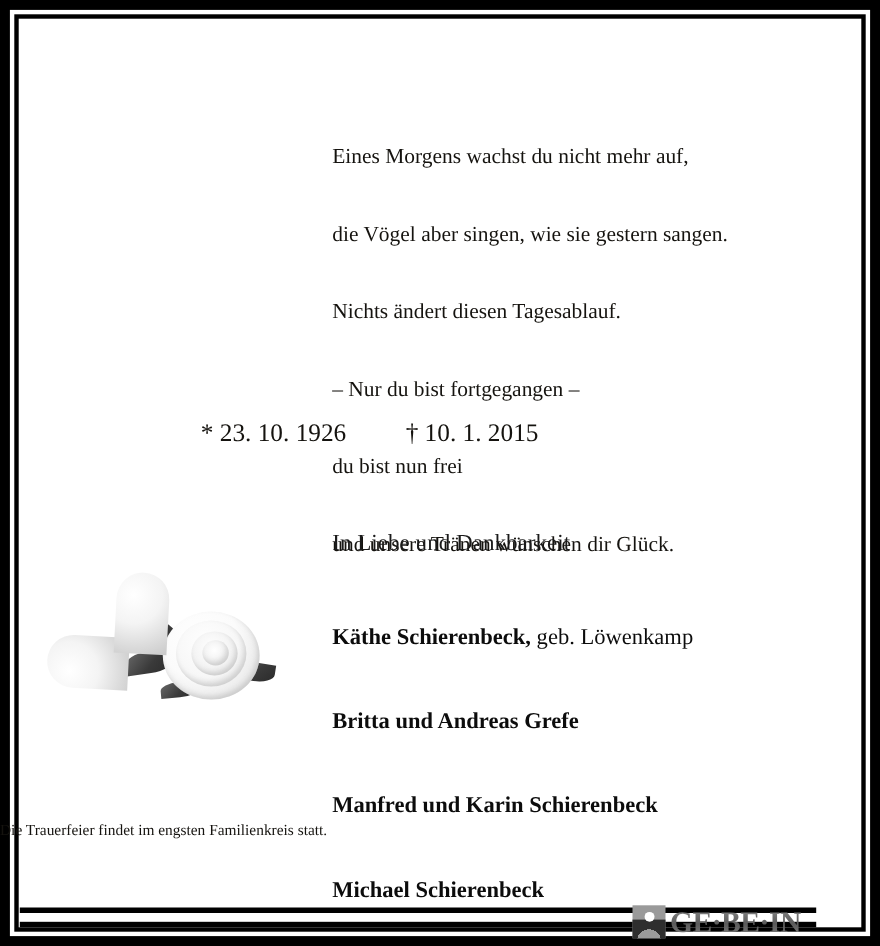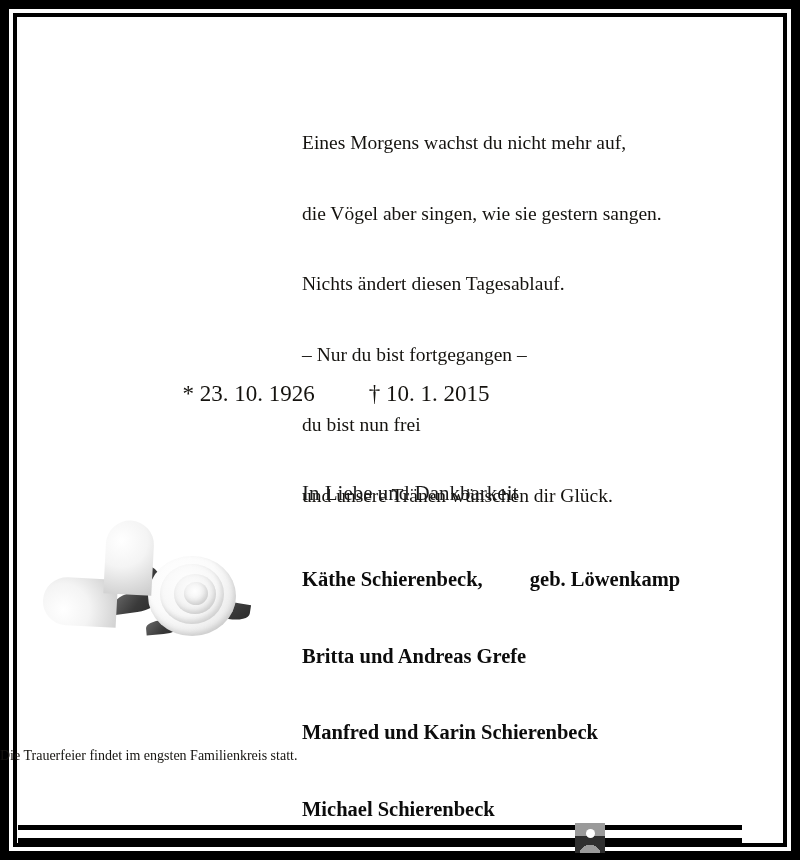--- a/index.html
+++ b/index.html
@@ -91,21 +91,21 @@
     position: absolute;
     left: 302px;
     top: 516px;
     font-size: 20.5px;
     line-height: 25.5px;
     font-weight: bold;
     color: #0c0c0c;
     white-space: pre;
   }
   .family .name-line { display: block; }
-  .family .regular { font-weight: bold; margin-left: 42px; }
+  .family .regular { font-weight: normal; }
 
   
   .flower-photo {
     position: absolute;
     left: 58px;
     top: 540px;
     width: 205px;
     height: 105px;
   }
   .heart {
@@ -283,15 +283,16 @@
   <div class="closing-note">Die Trauerfeier findet im engsten Familienkreis statt.</div>
 
   <div class="bottom-rule-upper"></div>
   <div class="bottom-rule-lower"></div>
 
   <div class="logo">
     <div class="logo-mark">
       <div class="arch"></div>
       <div class="head"></div>
     </div>
+    <div class="logo-text">GE·BE·IN</div>
   </div>
 
 </div>
 
 </body></html>

